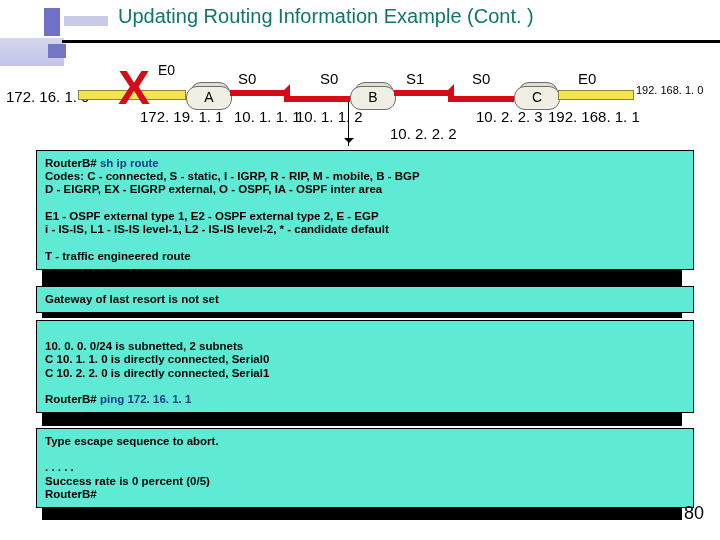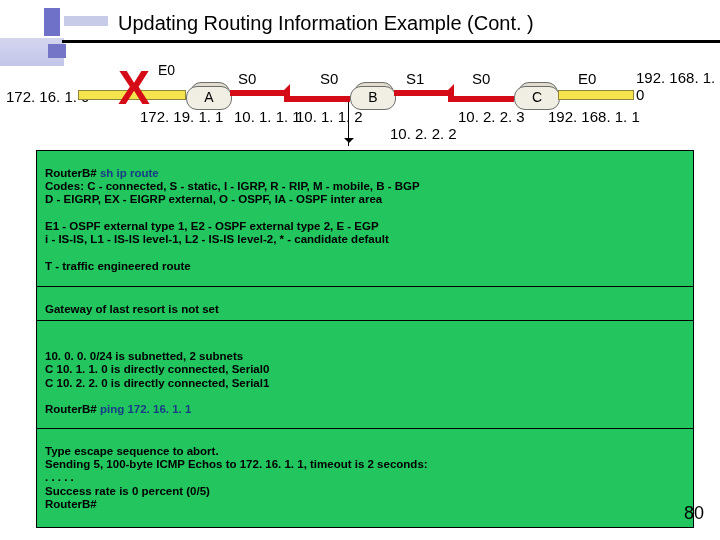--- a/index.html
+++ b/index.html
@@ -1,41 +1,41 @@
 <!DOCTYPE html>
 <html><head>
 <meta charset="utf-8">
 <style>
   body{margin:0;font-family:Arial,Helvetica,sans-serif;background:#fff;width:720px;height:540px;position:relative;overflow:hidden}
-  .title{position:absolute;left:118px;top:12px;font-size:20px;color:#000000}
+  .title{position:absolute;left:118px;top:5px;font-size:20px;color:#0f766e}
   .title-bar-deco{position:absolute;left:36px;top:8px;width:72px;height:28px}
   .title-bar-deco .a{position:absolute;left:8px;top:0;width:16px;height:28px;background:#6f70c7}
   .title-bar-deco .b{position:absolute;left:28px;top:8px;width:44px;height:10px;background:#c8cbe7}
   .title-side{position:absolute;left:0;top:38px;width:64px;height:28px;background:linear-gradient(#d4d6ef,#c3c5e9)}
   .title-side .bump{position:absolute;left:48px;top:6px;width:18px;height:14px;background:#7475c7}
   .hr{position:absolute;left:62px;top:40px;width:658px;height:3px;background:#000}
 
   .diagram{position:absolute;left:0;top:62px;width:720px;height:78px}
   .e0l{position:absolute;left:158px;top:0;font-size:14px}
   .net-left{position:absolute;left:6px;top:26px;font-size:15px}
-  .net-right{position:absolute;left:636px;top:7px;font-size:15px}
+  .net-right{position:absolute;left:636px;top:22px;font-size:11px}
   .addr{position:absolute;font-size:15px}
 
   .yellow-line-left{position:absolute;left:78px;top:28px;width:106px;height:8px;background:#f6e44e;border:1px solid #8c8738}
   .redx{position:absolute;left:118px;top:-2px;font-size:48px;font-weight:bold;color:#d50b17;font-family:Arial}
   .router{position:absolute;width:44px;height:22px;background:#f1efe4;border:1px solid #6e6e6e;border-radius:11px;text-align:center;font-size:14px;line-height:21px}
   .router:before{content:"";position:absolute;left:3px;top:-5px;width:38px;height:22px;border-radius:11px;background:#e0ddce;border:1px solid #6e6e6e;z-index:-1}
 
   .zig{position:absolute;top:22px;height:18px}
   .zig svg{display:block}
 
   .arrow-down{position:absolute;left:348px;top:40px;width:1px;height:44px;background:#000}
   .arrow-down:after{content:"";position:absolute;left:-4px;bottom:-2px;border:5px solid transparent;border-top-color:#000}
 
-  .box{position:absolute;left:36px;width:640px;border:1px solid #000;background:#22c55e;padding:16px 8px;font-family:"Arial Narrow",Arial;font-size:11.5px;font-weight:bold;line-height:1.15;color:#000}
+  .box{position:absolute;left:36px;width:640px;border:1px solid #000;background:#5eead4;padding:6px 8px;font-family:"Arial Narrow",Arial;font-size:11.5px;font-weight:bold;line-height:1.15;color:#000}
   .box .cmd{color:#173d85}
   .shadow{position:absolute;left:42px;width:640px;background:#000;z-index:-1}
 
   .pagenum{position:absolute;right:16px;bottom:16px;font-size:18px}
 </style>
 </head>
 <body>
 
 <div class="title-bar-deco">
     <div class="a"></div>
@@ -76,21 +76,21 @@
   </div>
 
   <div class="router" style="left:514px;top:24px">C</div>
   <div class="yellow-line-left" style="left:558px;width:74px"></div>
   <span class="net-right">192. 168. 1. 0</span>
 
   <span class="addr" style="left:140px;top:46px">172. 19. 1. 1</span>
   <span class="addr" style="left:234px;top:46px">10. 1. 1. 1</span>
   <span class="addr" style="left:296px;top:46px">10. 1. 1. 2</span>
   <span class="addr" style="left:390px;top:63px">10. 2. 2. 2</span>
-  <span class="addr" style="left:458px;top:46px">10. 2. 2. 3</span>
+  <span class="addr" style="left:476px;top:46px">10. 2. 2. 3</span>
   <span class="addr" style="left:548px;top:46px">192. 168. 1. 1</span>
 
   <div class="arrow-down"></div>
 </div>
 
 <div class="shadow" style="top:156px;height:132px"></div>
 <div class="box" style="top:150px">
   <span>RouterB#</span><span class="cmd"> sh ip route</span><br>
   <span>Codes: C - connected, S - static, I - IGRP, R - RIP, M - mobile, B - BGP</span><br>
   <span>       D - EIGRP, EX - EIGRP external, O - OSPF, IA - OSPF inter area</span><br>
@@ -112,19 +112,19 @@
   <span>     10. 0. 0. 0/24 is subnetted, 2 subnets</span><br>
   <span>C       10. 1. 1. 0 is directly connected, Serial0</span><br>
   <span>C       10. 2. 2. 0 is directly connected, Serial1</span><br>
   <br>
   <span>RouterB#</span><span class="cmd"> ping 172. 16. 1. 1</span>
 </div>
 
 <div class="shadow" style="top:434px;height:86px"></div>
 <div class="box" style="top:428px">
   <span>Type escape sequence to abort.</span><br>
-  <span>Sending 5, 100-byte ICMP Echos to 172. 16. 1. 1, timeout is 2 seconds:</span><br>
+  <br>
   <span>. . . . .</span><br>
   <span>Success rate is 0 percent (0/5)</span><br>
   <span>RouterB#</span>
 </div>
 
 <div class="pagenum">80</div>
 
 </body></html>

